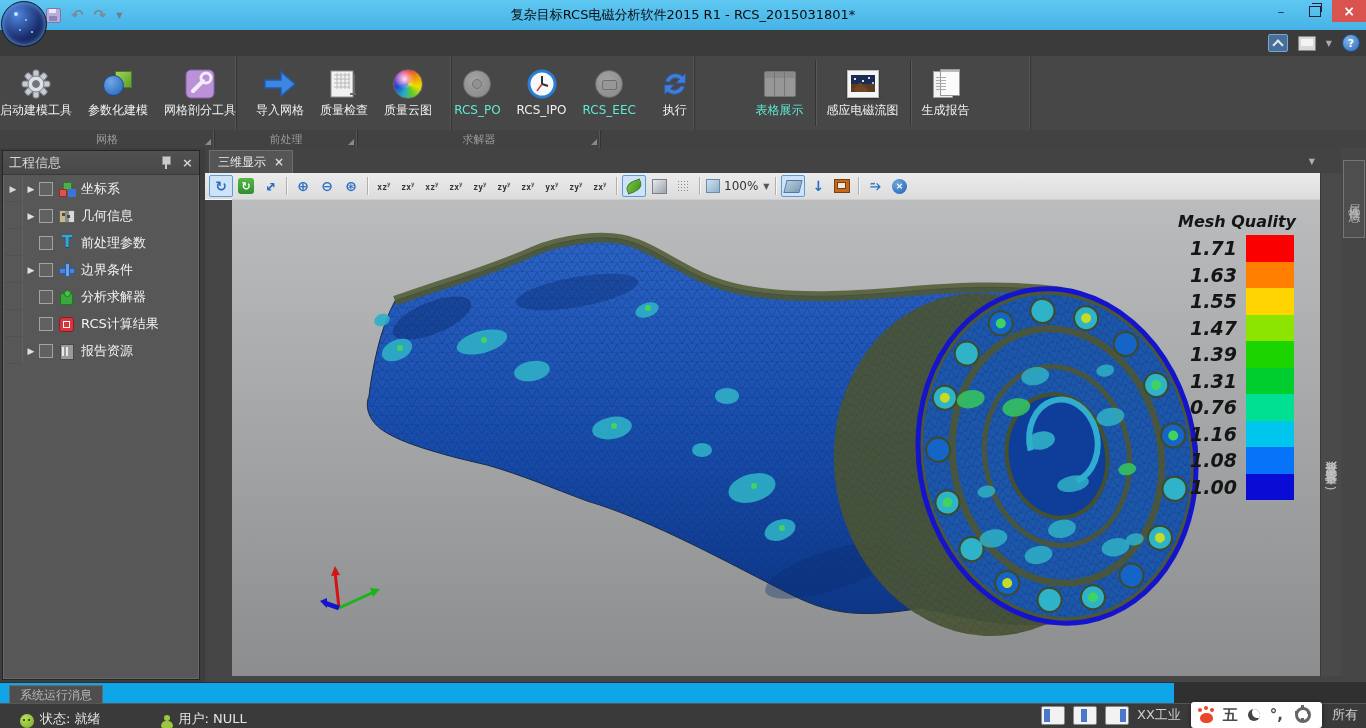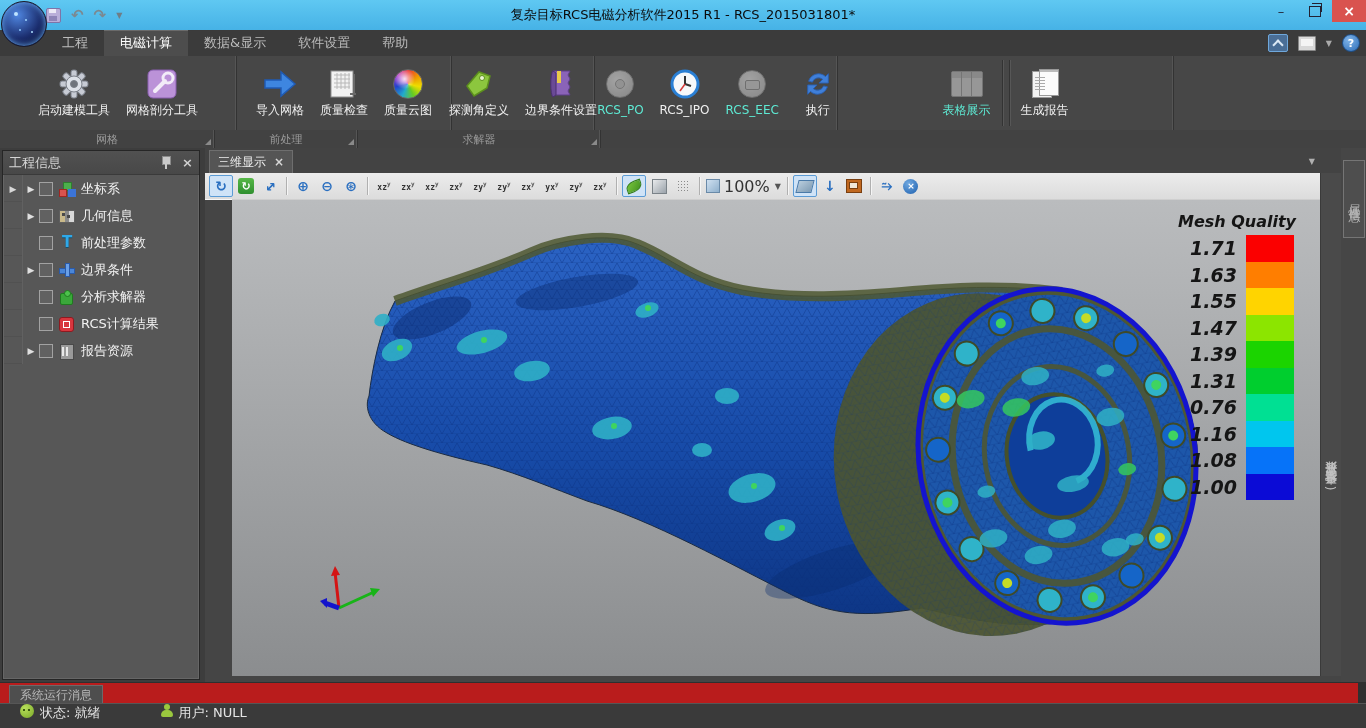--- a/index.html
+++ b/index.html
@@ -135,21 +135,21 @@
         color:#2a6fc0;font-size:13px;font-weight:bold;padding:0 1px;}
   .vbtn.sel{background:#cfe3f7;border:1px solid #5b9bd5;}
   .vsep{width:1px;height:18px;background:#b0b0b0;margin:0 3px;box-shadow:1px 0 0 #f5f5f5;}
   .vview{font-size:8px;color:#333;font-weight:bold;font-family:"DejaVu Sans Mono",monospace;letter-spacing:0;}
   .vview sup{font-size:6px;color:#555;}
   .grn-refresh{width:16px;height:16px;border-radius:3px;background:linear-gradient(#57b847,#2f8f2f);color:#fff;font-size:11px;display:flex;align-items:center;justify-content:center;}
   .leaf{width:14px;height:9px;border-radius:60% 0 60% 0;background:linear-gradient(135deg,#7cc83e,#3f8f1f);transform:rotate(-20deg);border:1px solid #2f7a14;}
   .shadeface{width:13px;height:13px;background:linear-gradient(135deg,#e8eaec,#9aa2aa);border:1px solid #7a8288;}
   .wiregrid{width:13px;height:13px;background:radial-gradient(#8a8a8a 1px,transparent 1px);background-size:3px 3px;}
   .scalebox{width:12px;height:12px;background:linear-gradient(135deg,#cfe0f0,#8fb0cc);border:1px solid #6a8aa8;margin-right:4px;}
-  .zoomtext{color:#333;font-weight:normal;font-size:16px;}
+  .zoomtext{color:#333;font-weight:normal;font-size:12px;}
   .clipface{width:14px;height:11px;background:linear-gradient(135deg,#b8ccdc,#7f9cb4);border:1px solid #4a7aa8;transform:skewX(-14deg);}
   .shot{width:14px;height:12px;background:#c06820;border:1px solid #7a3f10;position:relative;}
   .shot::after{content:"";position:absolute;left:2px;top:2px;width:7px;height:5px;background:#f2e8d8;border:1px solid #7a3f10;}
   .closecircle{width:15px;height:15px;border-radius:50%;background:radial-gradient(circle at 35% 30%,#6fa8e0,#1d5fae);color:#fff;font-size:9px;display:flex;align-items:center;justify-content:center;font-weight:bold;}
   .sharenodes{color:#2a6fc0;font-size:13px;font-weight:bold;}
   #vcanvas{position:absolute;left:0;top:51px;right:20px;bottom:6px;background:linear-gradient(#babcbe,#8b8d8f);overflow:hidden;border-top:1px solid #cfcfcf;margin-left:27px;}
   #vcanvas svg.model{position:absolute;left:0;top:0;}
   
   #results-strip{position:absolute;right:0;top:25px;bottom:6px;width:20px;background:#4a4a4a;border-left:1px solid #3a3a3a;display:flex;align-items:center;justify-content:center;}
   #results-strip span{writing-mode:vertical-rl;transform:rotate(180deg);color:#c2c2c2;font-size:12px;letter-spacing:1px;margin-top:120px;}
@@ -160,24 +160,24 @@
   .lval{width:64px;text-align:right;padding-right:9px;color:#151515;font-weight:bold;font-style:italic;font-size:19px;}
   .lswatch{width:48px;height:26.5px;}
 
   
   #right-col{left:1341px;top:0;width:25px;height:534px;background:#464646;}
   .prop-tab{position:absolute;left:2px;top:12px;width:20px;height:76px;background:#4e4e4e;border:1px solid #757575;
         display:flex;align-items:center;justify-content:center;}
   .prop-tab span{writing-mode:vertical-rl;color:#b5b5b5;font-size:12px;letter-spacing:2px;}
 
   
-  #bottomstrip{left:0;top:682px;width:1358px;height:21px;background:#b91c1c;border-top:1px solid #2f2f2f;}
+  #bottomstrip{left:0;top:682px;width:1174px;height:21px;background:#0ea5e9;border-top:1px solid #2f2f2f;}
   .msg-tab{position:absolute;left:9px;top:2px;height:19px;padding:0 10px;display:flex;align-items:center;
         background:#4e4e4e;border:1px solid #6a6a6a;border-bottom:none;color:#b9b9b9;font-size:12px;}
-  #statusbar{left:0;top:703px;width:1366px;height:25px;background:#3a3a3a;border-top:1px solid #565656;display:flex;align-items:flex-start;padding:0 8px;box-sizing:border-box;}
+  #statusbar{left:0;top:703px;width:1366px;height:25px;background:#3a3a3a;border-top:1px solid #565656;display:flex;align-items:flex-end;padding:0 8px;box-sizing:border-box;}
   .st-ic{width:14px;height:14px;border-radius:50%;background:radial-gradient(circle at 35% 30%,#b8e05a,#7aa828);margin:0 6px 0 12px;position:relative;}
   .st-ic::after{content:"";position:absolute;left:3px;top:5px;width:2px;height:2px;background:#3a5a10;box-shadow:5px 0 0 #3a5a10;}
   .user-ic{width:12px;height:13px;position:relative;margin:0 6px 0 60px;}
   .user-ic::before{content:"";position:absolute;left:3px;top:0;width:6px;height:6px;border-radius:50%;background:#9ac83e;}
   .user-ic::after{content:"";position:absolute;left:0;top:6px;width:12px;height:7px;border-radius:5px 5px 2px 2px;background:#9ac83e;}
   .st-text{color:#e4e4e4;font-size:13px;}
   .sb-right{margin-left:auto;display:flex;align-items:center;gap:8px;position:relative;}
   .wbtn{width:22px;height:17px;background:#f2f2f2;border:1px solid #8a8a8a;border-radius:2px;position:relative;}
   .wbtn::after{content:"";position:absolute;top:2px;bottom:2px;width:6px;background:#4a78c8;}
   .wbtn.l::after{left:2px;} .wbtn.m::after{left:7px;} .wbtn.r::after{right:2px;}
@@ -208,27 +208,20 @@
     <span class="winbtn">–</span>
     <span class="winbtn">
         <span class="restore-glyph"></span>
       </span>
     <span class="winbtn close">×</span>
   </div>
 </div>
 <div id="logo" class="abs"></div>
 
 <div id="menurow" class="abs">
-  <div id="menu-tabs">
-      <div class="mtab">工程</div>
-      <div class="mtab active">电磁计算</div>
-      <div class="mtab">数据&amp;显示</div>
-      <div class="mtab">软件设置</div>
-      <div class="mtab">帮助</div>
-    </div>
   <div class="menu-right">
     <span class="rib-collapse"></span>
     <span class="monitor-ic"></span>
     <span class="mini-caret">▼</span>
     <span class="help-ic">?</span>
   </div>
 </div>
 
 <div id="ribbon" class="abs">
     <div class="rgroup" style="width: 237px; box-sizing: border-box;">
@@ -242,20 +235,29 @@
               <rect x="13" y="2" width="6" height="28" rx="2" transform="rotate(-45 16 16)"></rect>
               <circle cx="16" cy="16" r="8" fill="#dde1e8"></circle>
               <circle cx="16" cy="16" r="3.5" fill="#6f747c"></circle>
             </g>
           </svg>
         </span>
         <span class="rlabel">启动建模工具</span>
       </div>
       <div class="rbtn">
         <span class="ric">
+          <span class="i-shapes">
+            <span class="sq"></span>
+            <span class="ci"></span>
+          </span>
+        </span>
+        <span class="rlabel">参数化建模</span>
+      </div>
+      <div class="rbtn">
+        <span class="ric">
           <svg width="32" height="32" viewBox="0 0 32 32">
             <rect x="2" y="2" width="28" height="28" rx="5" fill="#bb92d8" stroke="#8a5fb0"></rect>
             <path d="M9 23 L19 13" stroke="#f2ecf8" stroke-width="4" stroke-linecap="round"></path>
             <circle cx="22" cy="10" r="5" fill="none" stroke="#f2ecf8" stroke-width="3"></circle>
           </svg>
         </span>
         <span class="rlabel">网格剖分工具</span>
       </div>
     </div>
     <div class="rgroup" style="width: 215px; box-sizing: border-box;">
@@ -275,41 +277,20 @@
             <path d="M26 6v20M22 26h6" stroke="#6a6a6a" stroke-width="2"></path>
           </svg>
         </span>
         <span class="rlabel">质量检查</span>
       </div>
       <div class="rbtn">
         <span class="ric">
           <span class="i-rainbow"></span>
         </span>
         <span class="rlabel">质量云图</span>
-      </div>
-    </div>
-    <div class="rgroup" style="width: 143px; box-sizing: border-box;">
-      <div class="rbtn">
-        <span class="ric">
-          <svg width="32" height="32" viewBox="0 0 32 32">
-            <path d="M4 18 L16 4 L27 8 L24 20 L11 28 Z" fill="#8cc63e" stroke="#5c8f1d" stroke-width="1.5"></path>
-            <circle cx="19" cy="10" r="2.5" fill="#e8f4d0" stroke="#5c8f1d"></circle>
-          </svg>
-        </span>
-        <span class="rlabel">探测角定义</span>
-      </div>
-      <div class="rbtn">
-        <span class="ric">
-          <svg width="32" height="32" viewBox="0 0 32 32">
-            <path d="M8 3 h17 l-2 4 2 4 -2 4 2 4 -2 4 2 4 h-17 z" fill="#8a63b8" stroke="#5f3f8a"></path>
-            <path d="M8 3 c-3 2 -3 24 0 26 l3 -2 v-22 z" fill="#6a4a96" stroke="#4a2f70"></path>
-            <rect x="12" y="3" width="4" height="12" fill="#e8c84a"></rect>
-          </svg>
-        </span>
-        <span class="rlabel">边界条件设置</span>
       </div>
     </div>
     <div class="rgroup" style="width: 243px; box-sizing: border-box;">
       <div class="rbtn disabled">
         <span class="ric">
           <span class="i-podisc"></span>
         </span>
         <span class="rlabel">RCS_PO</span>
       </div>
       <div class="rbtn">
@@ -341,20 +322,28 @@
       </div>
     </div>
     <div class="rgroup" style="width: 336px; box-sizing: border-box;">
       <div class="rbtn disabled">
         <span class="ric">
           <span class="i-table"></span>
         </span>
         <span class="rlabel">表格展示</span>
       </div>
       <div class="rsep"></div>
+      <div class="rbtn">
+        <span class="ric">
+          <span class="i-photo">
+            <span class="inner"></span>
+          </span>
+        </span>
+        <span class="rlabel">感应电磁流图</span>
+      </div>
       <div class="rsep"></div>
       <div class="rbtn">
         <span class="ric">
           <span class="i-report">
             <span class="lines"></span>
           </span>
         </span>
         <span class="rlabel">生成报告</span>
       </div>
     </div>
@@ -695,13 +684,27 @@
 <div id="bottomstrip" class="abs">
   <div class="msg-tab">
     <span>系统运行消息</span>
   </div>
 </div>
 <div id="statusbar" class="abs">
   <span class="st-ic"></span>
   <span class="st-text">状态: 就绪</span>
   <span class="user-ic"></span>
   <span class="st-text">用户: NULL</span>
+  <div class="sb-right">
+    <span class="wbtn l"></span>
+    <span class="wbtn m"></span>
+    <span class="wbtn r"></span>
+    <span class="footer-txt">XX工业</span>
+    <div class="ime">
+      <span class="paw"></span>
+      <span class="ime-txt">五</span>
+      <span class="moon"></span>
+      <span class="ime-txt">°,</span>
+      <span class="gear-s"></span>
+    </div>
+    <span class="footer-txt">所有</span>
+  </div>
 </div>
 
 </body></html>

